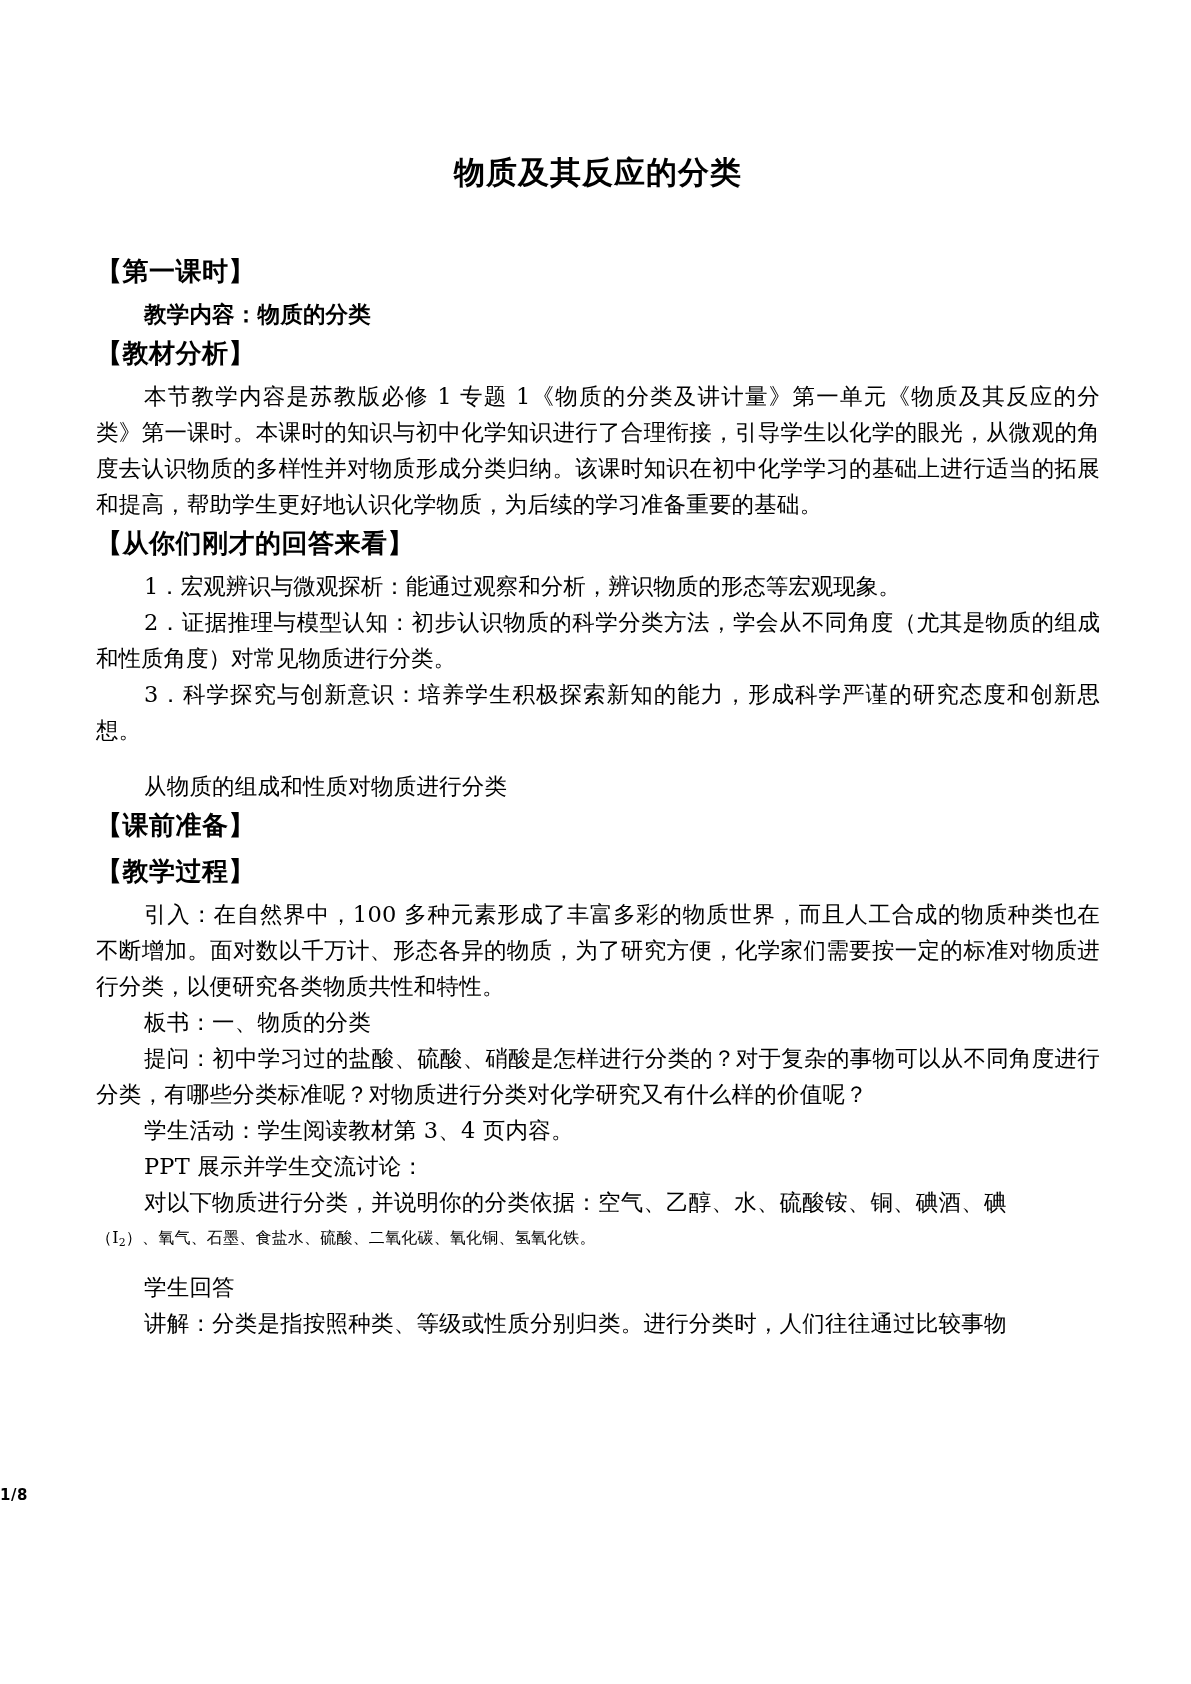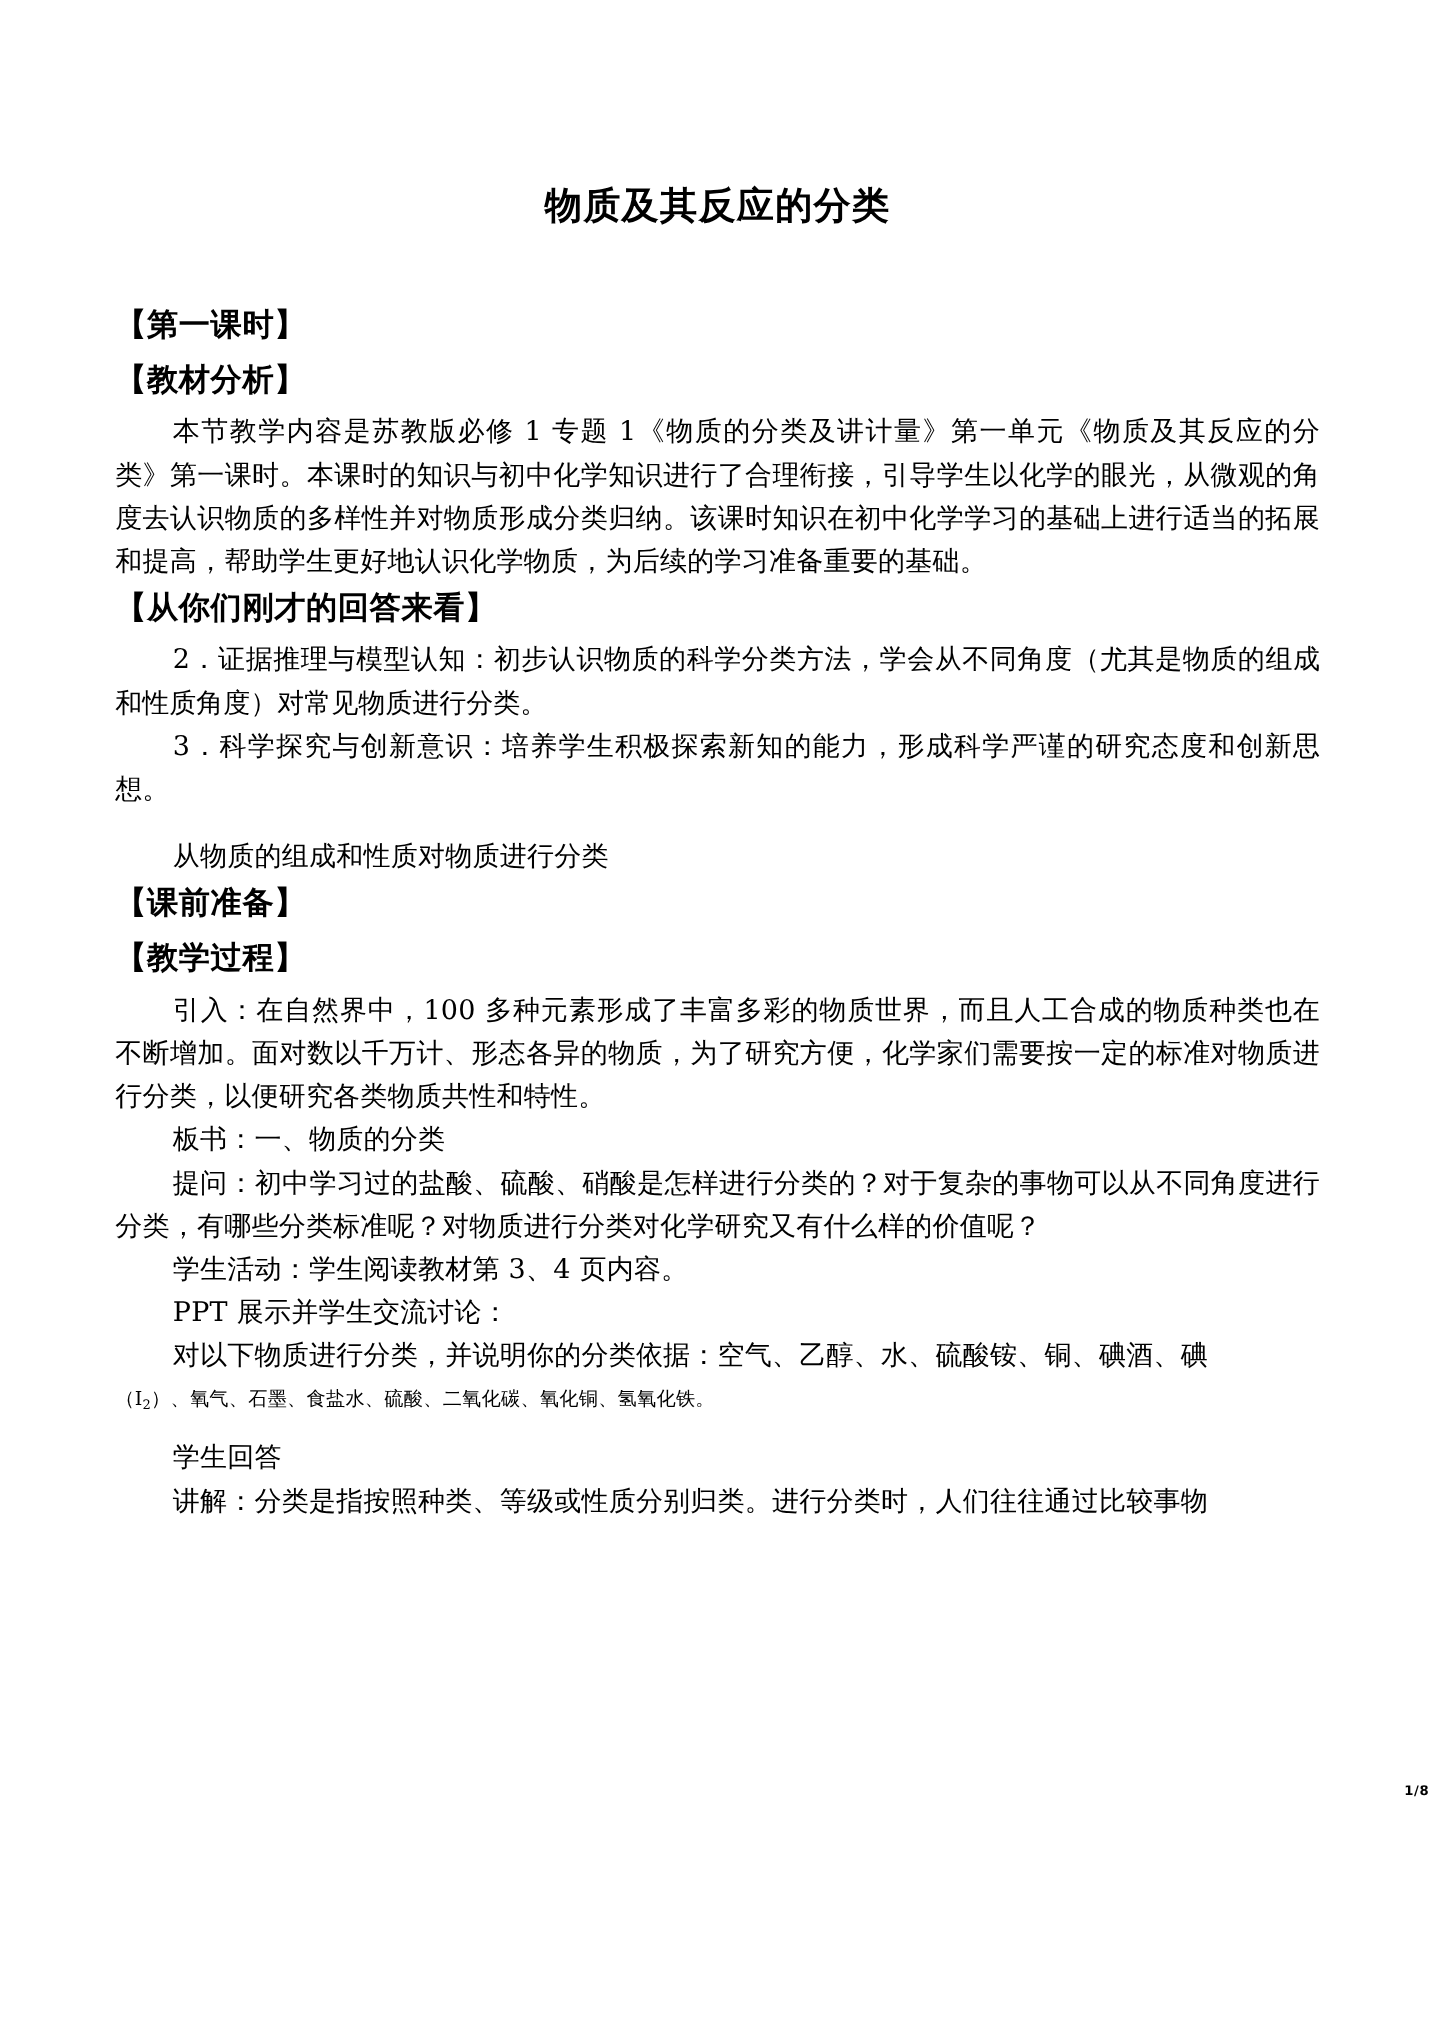--- a/index.html
+++ b/index.html
@@ -82,22 +82,22 @@
   .iodine-inline {
     font-size: 16px;
   }
 
   
   .footer {
     position: absolute;
     left: 0;
     right: 0;
     top: 1486px;
-    text-align: right;
-    font-size: 11px;
+    text-align: left;
+    font-size: 15px;
     font-weight: bold;
     font-family: "DejaVu Sans", "Liberation Sans", sans-serif;
     letter-spacing: 0.5px;
   }
 </style>
 </head>
 <body>
 
 <div class="page">
   <div class="content">
@@ -105,35 +105,37 @@
     <h1 class="doc-title">物质及其反应的分类</h1>
 
     <div class="spacer-l"></div>
     <div class="spacer-m"></div>
     <div class="spacer-s"></div>
 
     <div class="section-head">【第一课时】</div>
 
     <div class="spacer-s"></div>
 
+    <div class="para indent-sub bold">教学内容：物质的分类</div>
 
     <div class="spacer-xs"></div>
 
     <div class="section-head">【教材分析】</div>
 
     <div class="spacer-s"></div>
 
     <p class="para indent2">本节教学内容是苏教版必修 1 专题 1《物质的分类及讲计量》第一单元《物质及其反应的分类》第一课时。本课时的知识与初中化学知识进行了合理衔接，引导学生以化学的眼光，从微观的角度去认识物质的多样性并对物质形成分类归纳。该课时知识在初中化学学习的基础上进行适当的拓展和提高，帮助学生更好地认识化学物质，为后续的学习准备重要的基础。</p>
 
     <div class="spacer-xs"></div>
 
     <div class="section-head">【从你们刚才的回答来看】</div>
 
     <div class="spacer-s"></div>
 
+    <p class="list-line indent2">1．宏观辨识与微观探析：能通过观察和分析，辨识物质的形态等宏观现象。</p>
     <p class="list-line indent2">2．证据推理与模型认知：初步认识物质的科学分类方法，学会从不同角度（尤其是物质的组成和性质角度）对常见物质进行分类。</p>
     <p class="list-line indent2">3．科学探究与创新意识：培养学生积极探索新知的能力，形成科学严谨的研究态度和创新思想。</p>
 
     <div class="spacer-xs"></div>
 
 
     <div class="spacer-s"></div>
 
     <p class="para indent-sub">从物质的组成和性质对物质进行分类</p>
 

